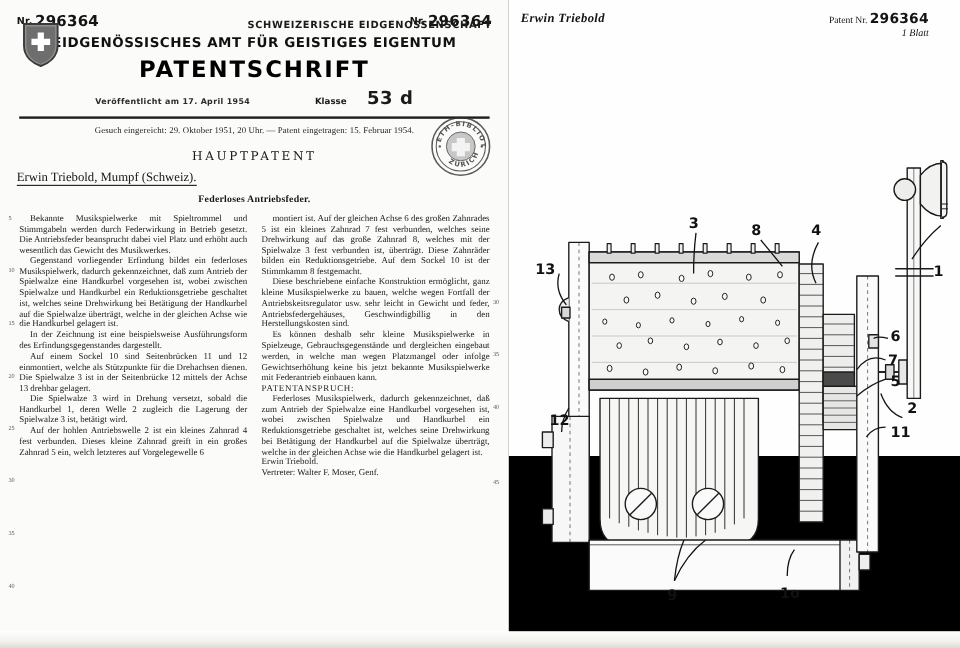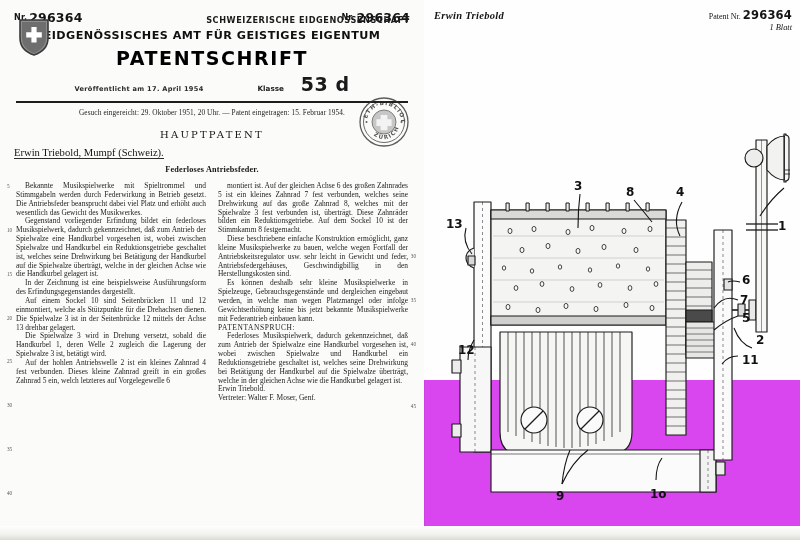--- a/index.html
+++ b/index.html
@@ -2,21 +2,21 @@
 <html><head>
 <meta charset="utf-8">
 <style>
   html,body{margin:0;padding:0;}
   body{
     width:800px;height:540px;overflow:hidden;
     background:#ffffff;
     font-family:"Liberation Serif", serif;
     color:#141414;
   }
-  .sheet{position:relative;width:800px;height:540px;background:#d946ef;}
+  .sheet{position:relative;width:800px;height:540px;background:#000000;}
 
   
   .page-left{
     position:absolute;left:0;top:0;width:424px;height:540px;
     background:#fbfbf9;
     box-sizing:border-box;
     padding:10px 14px 0 14px;
   }
   .topnum{
     display:flex;justify-content:space-between;align-items:flex-start;
@@ -52,21 +52,21 @@
     margin-top:1px;
   }
   .m4{
     font-family:"DejaVu Sans", sans-serif;
     font-weight:bold;font-size:6.6px;letter-spacing:.3px;color:#2a2a2a;
   }
   .klasse{
     font-family:"DejaVu Sans", sans-serif;
     font-weight:bold;font-size:7.2px;color:#1a1a1a;
   }
-  .klasse b{font-size:19px;letter-spacing:.5px;margin-left:17px;}
+  .klasse b{font-size:15px;letter-spacing:.5px;margin-left:17px;}
 
   .rule{height:2px;background:#1d1d1d;margin:6px 2px 5px 2px;}
 
   .filingline{
     text-align:center;font-size:7.3px;color:#232323;letter-spacing:.1px;
     margin-bottom:7px;
   }
   .hp{
     text-align:center;font-family:"DejaVu Serif", serif;
     font-weight:normal;font-size:10px;letter-spacing:2.2px;margin:12px 0 7px 0;
@@ -108,21 +108,21 @@
   }
 
   
   .linenums{position:absolute;top:0;font-size:5.2px;color:#555;line-height:8.85px;}
   .ln-left{left:-9px;}
   .ln-right{right:-8px;}
 
   
   .page-right{
     position:absolute;left:424px;top:0;width:376px;height:380px;
-    background:#fefefe;box-sizing:border-box;padding:10px 8px 0 10px;
+    background:#fefefe;box-sizing:border-box;padding:10px 26px 0 10px;
   }
   .dr-head{
     display:flex;justify-content:space-between;align-items:flex-start;
     font-size:10px;
   }
   .dr-author{font-style:italic;font-weight:bold;font-size:10.5px;letter-spacing:.3px;}
   .dr-pat{text-align:right;font-size:8px;line-height:11px;}
   .dr-pat .big{font-family:"DejaVu Sans", sans-serif;font-weight:bold;font-size:11.5px;letter-spacing:.2px;}
   .dr-pat .blatt{font-style:italic;font-size:8.4px;}
 

